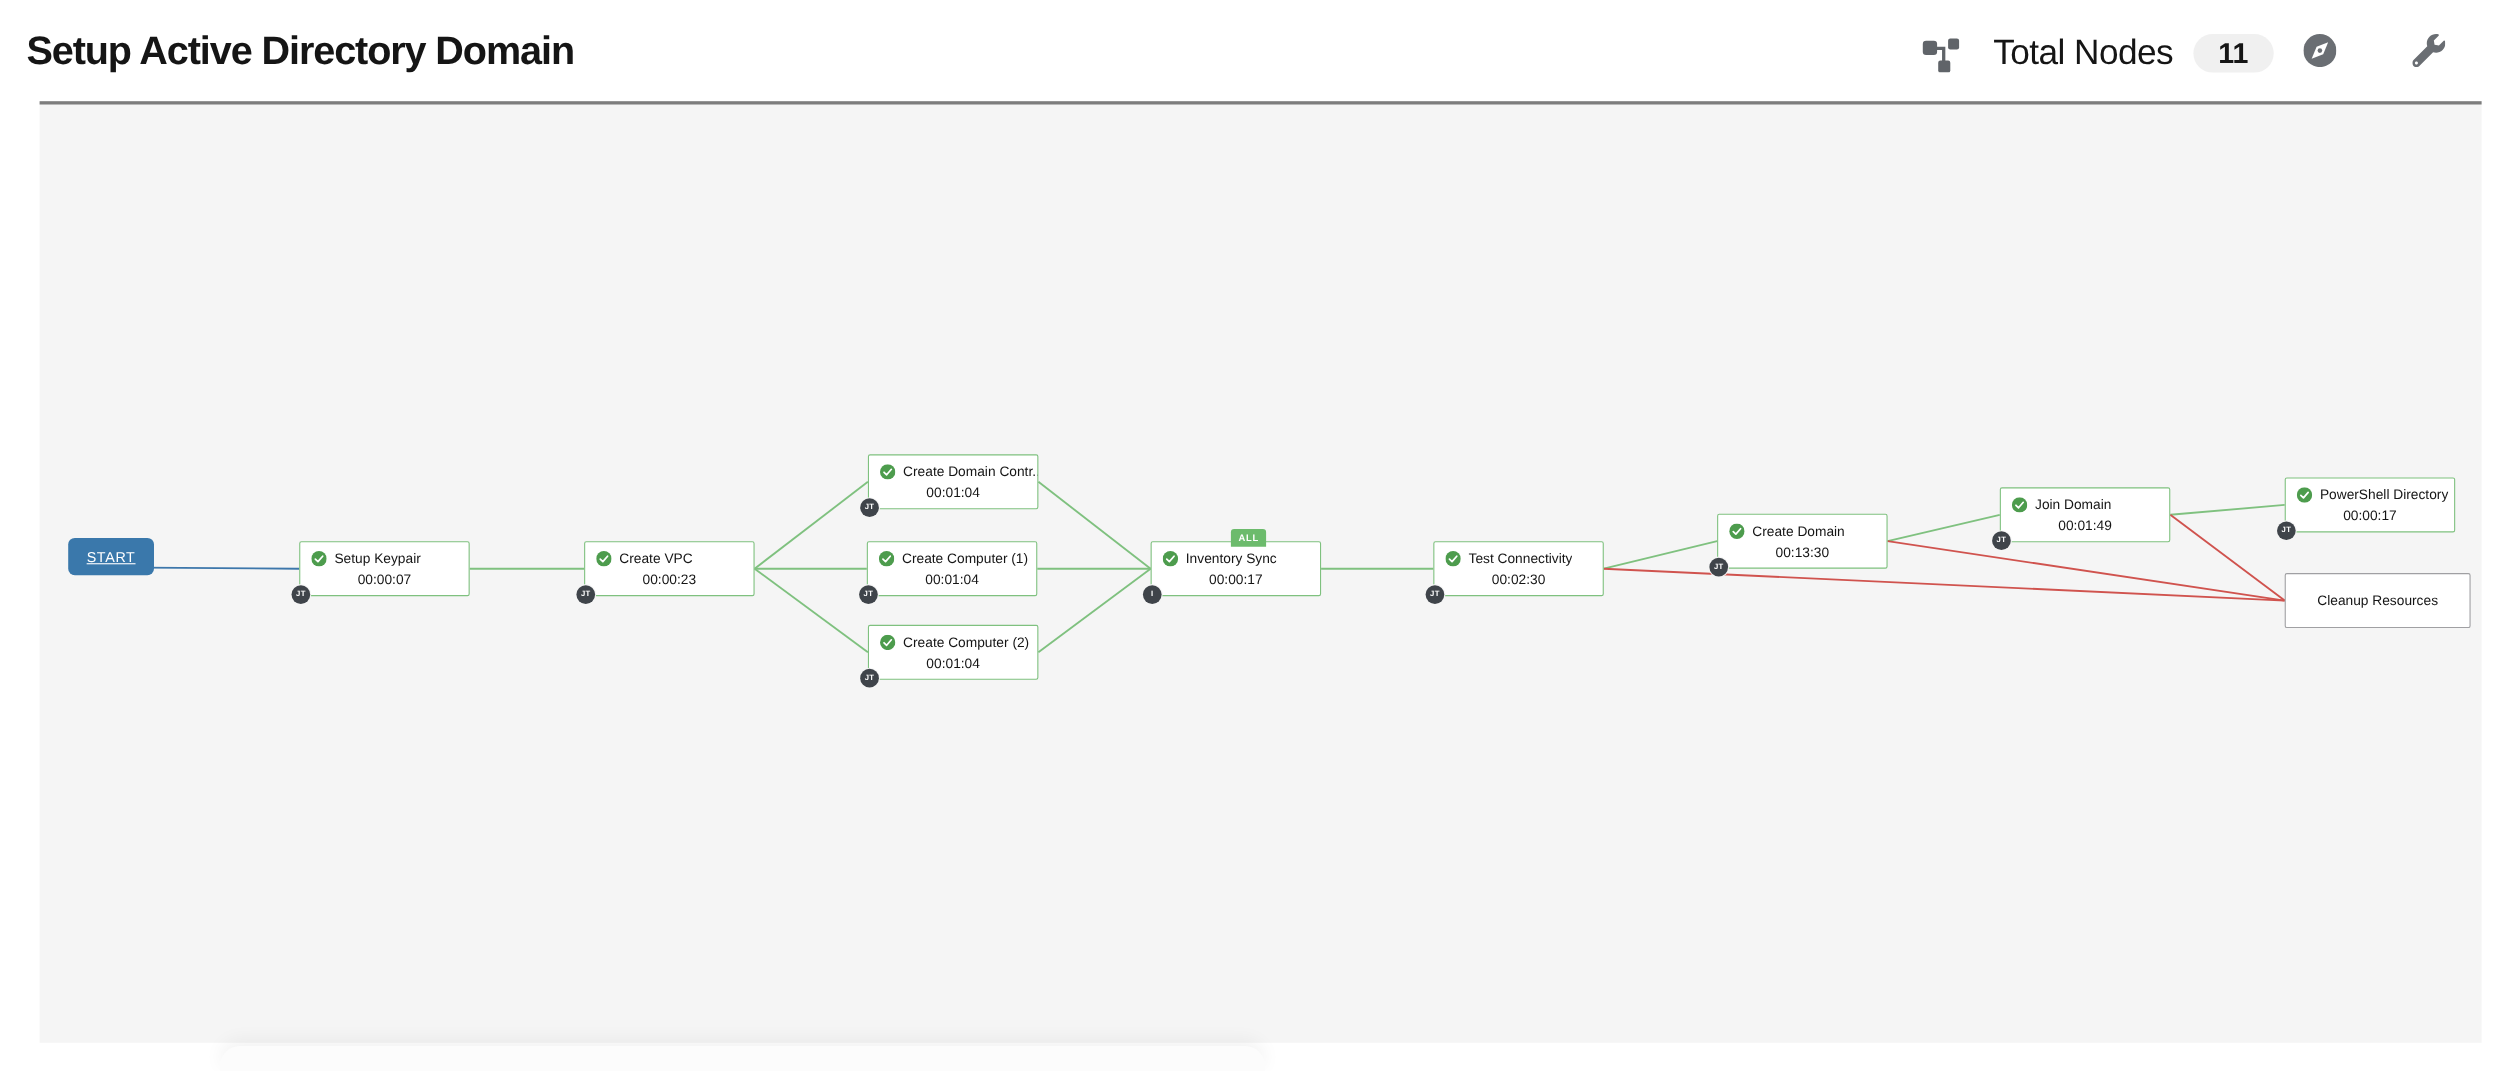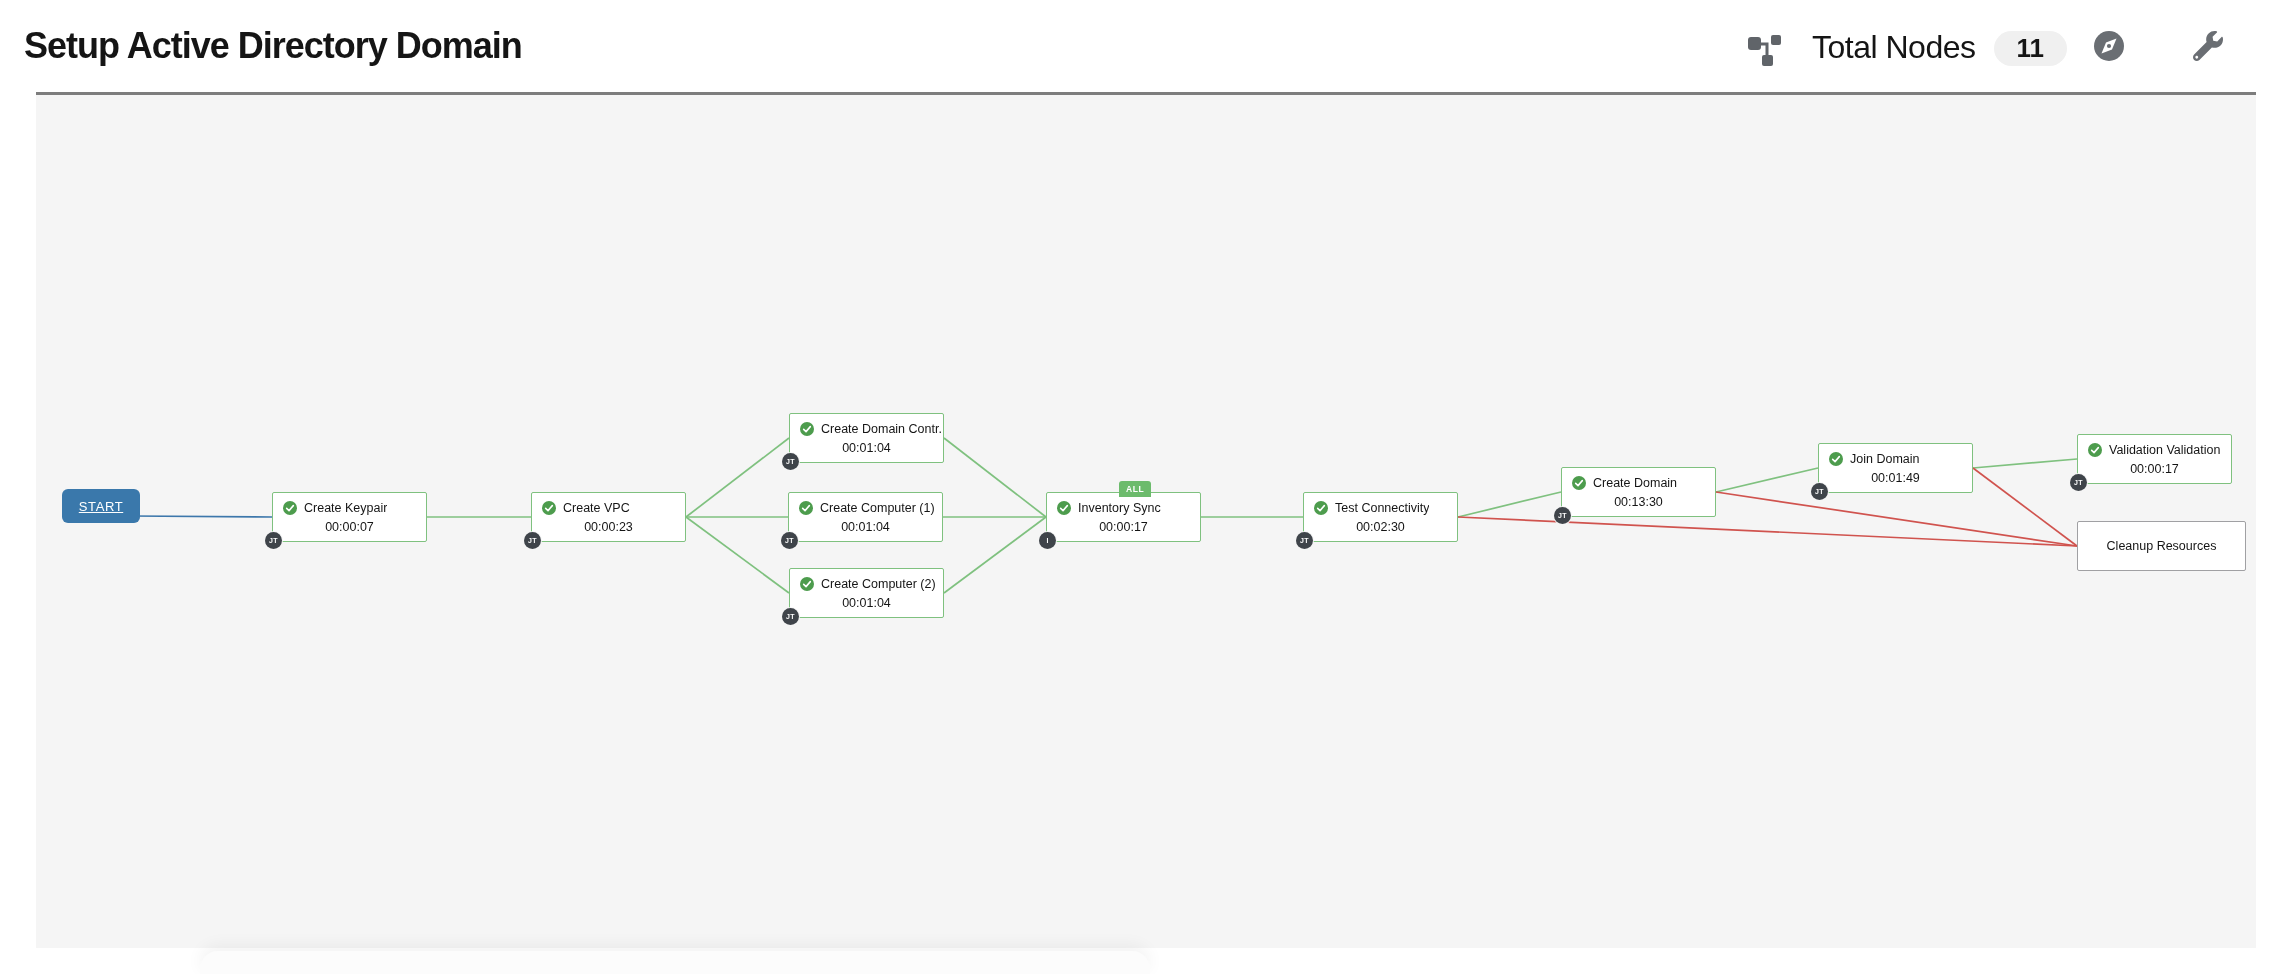--- a/index.html
+++ b/index.html
@@ -102,21 +102,21 @@
         <line x1="1937" y1="373" x2="2041" y2="451" stroke="#d0534e" stroke-width="1.7"></line>
       </svg>
 
   <div class="start-node" style="left: 26px; top: 394px; width: 78px; height: 34px; text-decoration: underline;">START</div>
       <div class="node" style="left: 236px; top: 397px; width: 155px; height: 50px;">
         <div class="node-title">
           <svg class="check-svg" viewBox="0 0 16 16">
             <circle cx="8" cy="8" r="8" fill="#4d9c4d"></circle>
             <path d="M4.2 8.4 L6.9 11 L11.8 5.3" stroke="#fff" stroke-width="1.8" fill="none" stroke-linecap="round" stroke-linejoin="round"></path>
           </svg>
-          <span class="node-label">Create Keypair</span>
+          <span class="node-label">Setup Keypair</span>
         </div>
         <div class="node-time">00:00:07</div>
         <div class="type-badge">JT</div>
       </div>
       <div class="node" style="left: 495px; top: 397px; width: 155px; height: 50px;">
         <div class="node-title">
           <svg class="check-svg" viewBox="0 0 16 16">
             <circle cx="8" cy="8" r="8" fill="#4d9c4d"></circle>
             <path d="M4.2 8.4 L6.9 11 L11.8 5.3" stroke="#fff" stroke-width="1.8" fill="none" stroke-linecap="round" stroke-linejoin="round"></path>
           </svg>
@@ -202,21 +202,21 @@
         </div>
         <div class="node-time">00:01:49</div>
         <div class="type-badge">JT</div>
       </div>
       <div class="node" style="left: 2041px; top: 339px; width: 155px; height: 50px;">
         <div class="node-title">
           <svg class="check-svg" viewBox="0 0 16 16">
             <circle cx="8" cy="8" r="8" fill="#4d9c4d"></circle>
             <path d="M4.2 8.4 L6.9 11 L11.8 5.3" stroke="#fff" stroke-width="1.8" fill="none" stroke-linecap="round" stroke-linejoin="round"></path>
           </svg>
-          <span class="node-label">Validation Validation</span>
+          <span class="node-label">PowerShell Directory</span>
         </div>
         <div class="node-time">00:00:17</div>
         <div class="type-badge">JT</div>
       </div>
       <div class="node pending" style="left: 2041px; top: 426px; width: 169px; height: 50px;">
         <div class="pending-label">Cleanup Resources</div>
       </div>
     </div>
 
   <div class="bottom-sheet-hint"></div>

